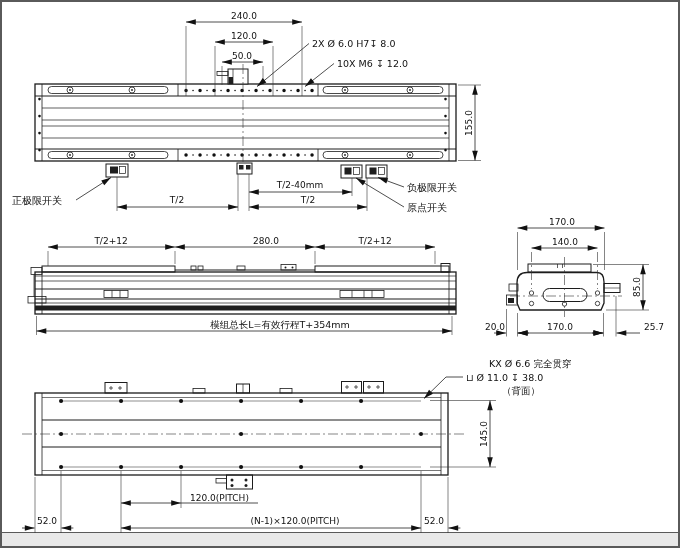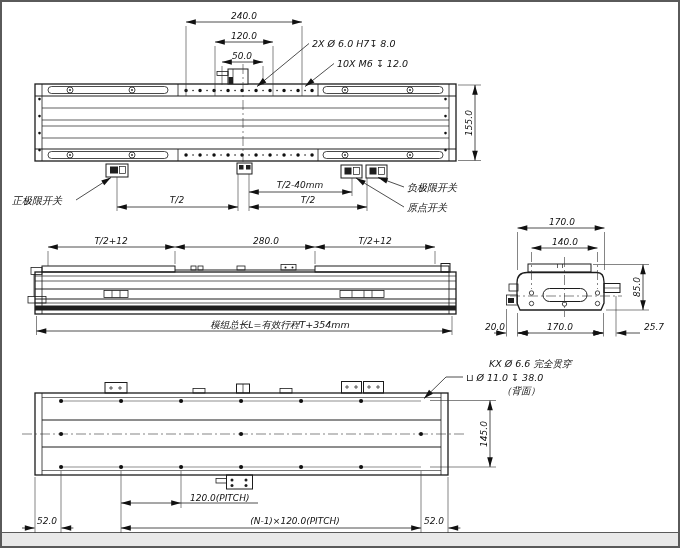--- a/index.html
+++ b/index.html
@@ -1,17 +1,17 @@
 <!DOCTYPE html>
 <html><head>
 <meta charset="utf-8">
 <title>Linear Module Engineering Drawing</title>
 <style>
   html,body{margin:0;padding:0;background:#fff;}
-  .page{position:relative;width:680px;height:548px;background:#fff;overflow:hidden;font-style:italic;}
+  .page{position:relative;width:680px;height:548px;background:#fff;overflow:hidden;}
   svg text{font-family:"DejaVu Sans","Liberation Sans",sans-serif;fill:#111;}
   .dim{font-size:9px;}
   .note{font-size:9.5px;}
   .cjk{font-size:10px;}
   .o{fill:none;stroke:#1c1c1c;} .w13{stroke-width:1.3;} .w10{stroke-width:1;}
   .w08{stroke-width:.8;} .w07{stroke-width:.7;} .w06{stroke-width:.6;}
   .ext{stroke:#333;stroke-width:.6;fill:none;}
   .dl{stroke:#222;stroke-width:.8;fill:none;}
   .cl{stroke:#333;stroke-width:.6;fill:none;stroke-dasharray:10 3 2 3;}
   .dots{stroke:#111;fill:none;stroke-linecap:round;}

